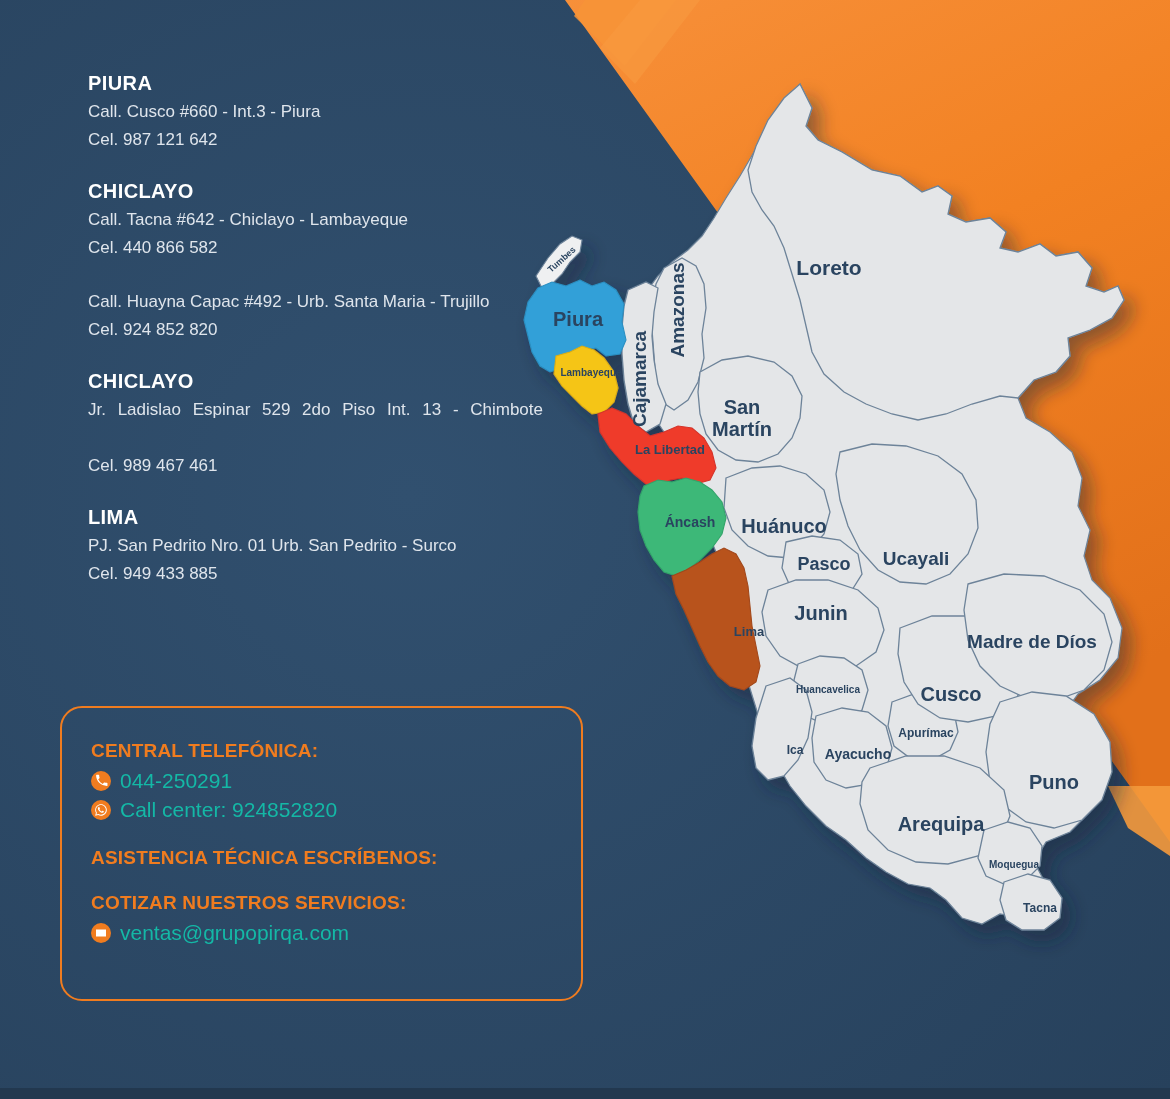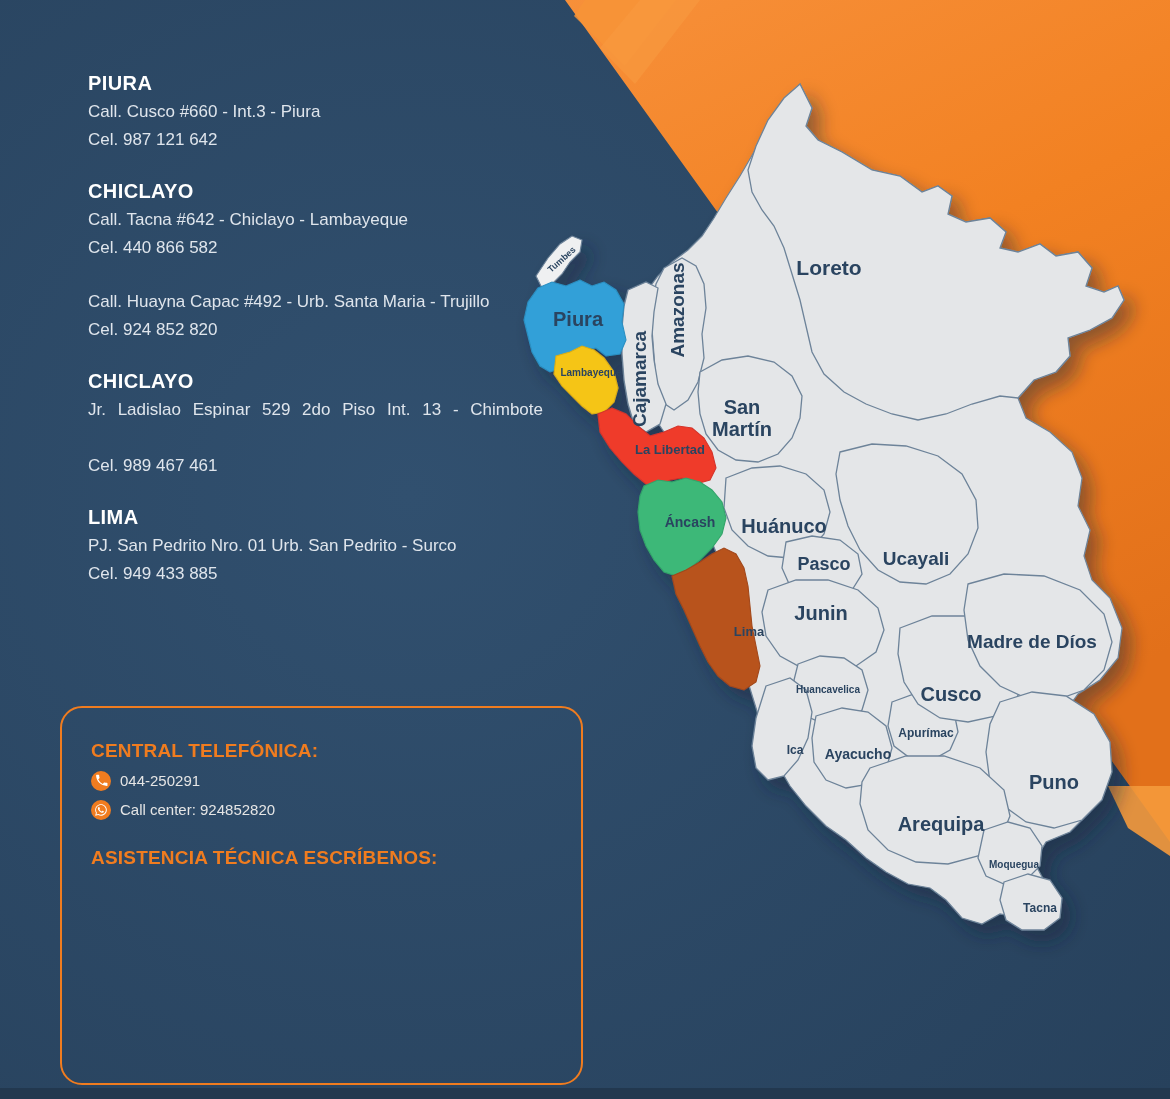--- a/index.html
+++ b/index.html
@@ -25,33 +25,33 @@
     color:#ffffff;margin-bottom:3px;
   }
   .office-line{
     font-size:17px;line-height:28px;color:#dfe5ec;font-weight:300;
   }
   .office-line.justify{text-align:justify;}
   .office-line.justify::after{content:"";display:inline-block;width:100%;}
 
   
   .card{
-    position:absolute;left:60px;top:706px;width:523px;height:379px;
+    position:absolute;left:60px;top:706px;width:523px;height:295px;
     border:2px solid #f07c1f;border-radius:22px;box-sizing:border-box;z-index:30;
   }
   .card-inner{padding:32px 0 0 29px;}
   .card-head{
     color:#f07c1f;font-weight:bold;font-size:19px;letter-spacing:.2px;
     margin:0 0 4px 0;
   }
   .card-group{margin-bottom:23px;}
   .card-group:last-child{margin-bottom:0;}
   .card-row{
     display:flex;align-items:center;gap:9px;
-    font-size:15px;line-height:29px;color:#e5e5e5;font-weight:300;
+    font-size:21px;line-height:29px;color:#14b8a6;font-weight:300;
   }
   .ic{
     width:20px;height:20px;border-radius:50%;background:#f07c1f;
     display:inline-flex;align-items:center;justify-content:center;
     flex:0 0 20px;
   }
   .ic svg{display:block;}
 
   
   #map{position:absolute;left:0;top:0;width:1170px;height:1099px;z-index:20;}
@@ -156,20 +156,31 @@
             </svg>
           </span>
           <span>Call center:  924852820</span>
         </div>
       </div>
 
       <div class="card-group">
         <div class="card-head">ASISTENCIA TÉCNICA ESCRÍBENOS:</div>
       </div>
 
+      <div class="card-group">
+        <div class="card-head">COTIZAR NUESTROS SERVICIOS:</div>
+        <div class="card-row">
+          <span class="ic">
+            <svg width="12" height="12" viewBox="0 0 24 24" fill="#ffffff">
+              <path d="M2 5h20v14H2V5zm10 7.5L3.6 6.6h16.8L12 12.5zM3.5 17.6V8.2l8.5 6 8.5-6v9.4H3.5z"></path>
+            </svg>
+          </span>
+          <span>ventas@grupopirqa.com</span>
+        </div>
+      </div>
 
     </div>
   </div>
 
   <svg id="map" viewBox="0 0 1170 1099">
     <g filter="url(#mapShadow)">
 
       <path fill="#e4e6e8" stroke="#6d8399" stroke-width="1.2" d="M800,84 L812,108 L806,126 L818,140 L842,152 L872,170 L900,176 L922,192
            L938,186 L952,196 L948,214 L966,222 L990,218 L1006,232 L1000,248
            L1018,252 L1040,244 L1056,256 L1078,252 L1092,268 L1086,286

